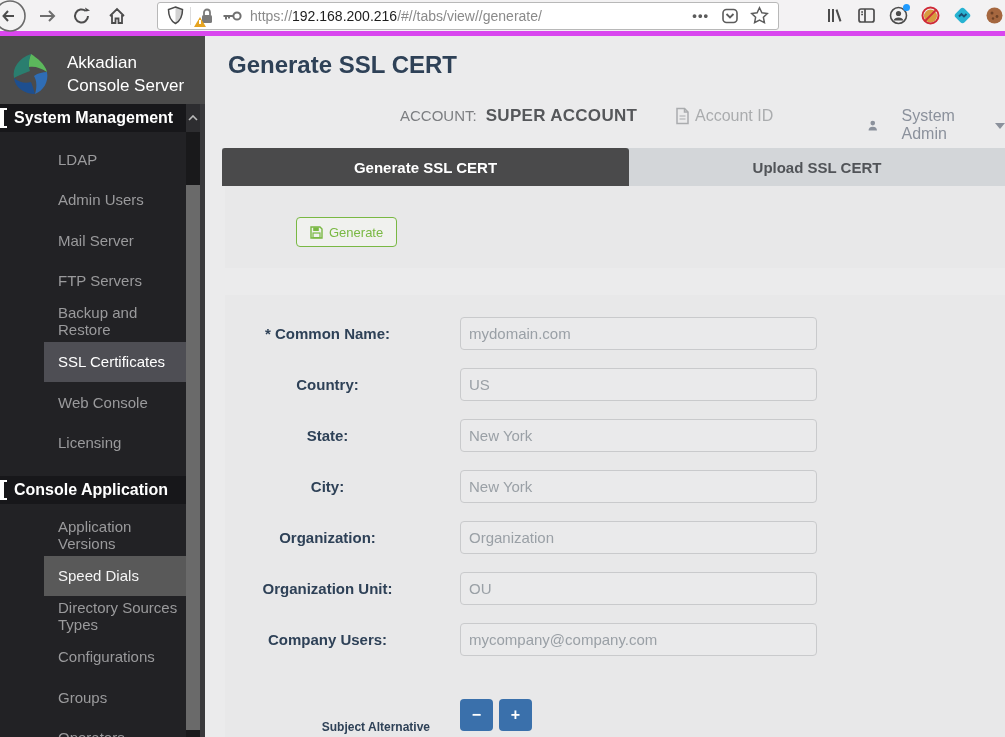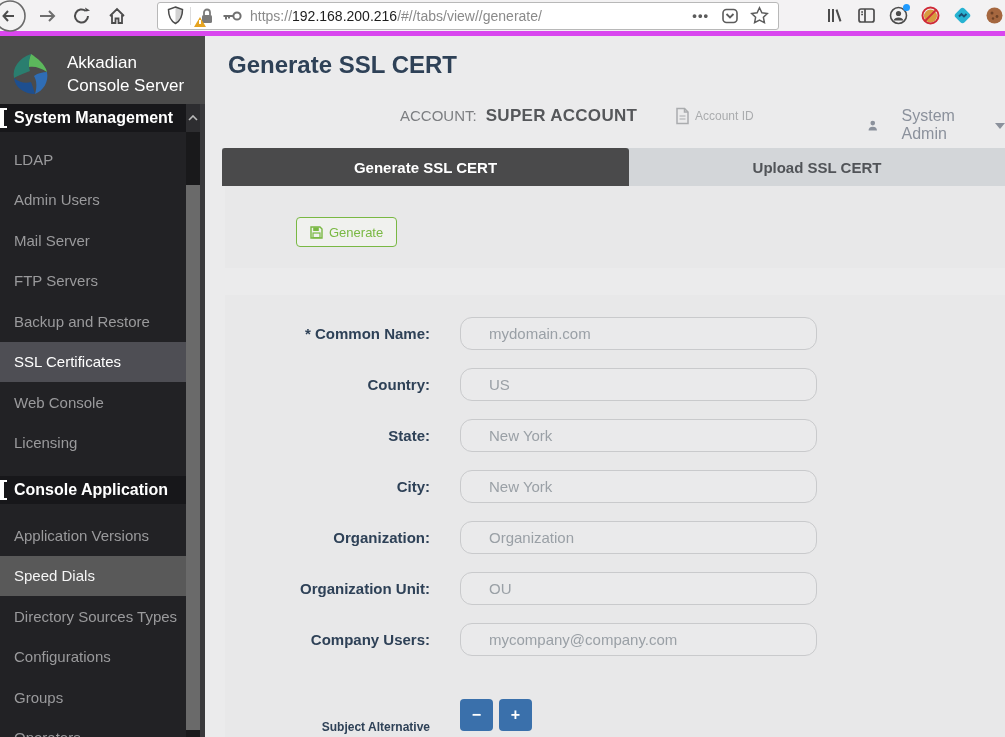--- a/index.html
+++ b/index.html
@@ -43,42 +43,42 @@
                padding-left:7px; gap:12px; }
   .brand { color:#fff; font-size:17px; line-height:23px; }
   .nav { position:absolute; top:68px; left:0; width:186px; }
   .nav-section { height:28px; background:#17171a; color:#fff; font-weight:bold;
                  font-size:16px; display:flex; align-items:center; padding-left:14px;
                  position:relative; cursor:pointer; }
   .nav-section.second { margin-top:13px; }
   .sec-mark { position:absolute; left:0; top:4px; width:4px; height:20px; background:#fff; }
   .sec-mark:before, .sec-mark:after { content:""; position:absolute; left:0; width:7px; height:2px; background:#fff; }
   .sec-mark:before { top:0; } .sec-mark:after { bottom:0; }
-  .nav-list { list-style:none; }
+  .nav-list { list-style:none;padding-left:44px; }
   .nav-list.first { padding-top:7px; }
   .nav-list.second { padding-top:11px; }
   .nav-item { height:40.5px; display:flex; align-items:center; padding-left:14px;
               color:#9a9a9c; font-size:15px; cursor:pointer; }
   .nav-item.active { background:#4e4e54; color:#fff; }
   .nav-item.hover  { background:#595959; color:#f5f5f5; }
 
   .sb-scroll { position:absolute; top:68px; right:5px; width:14px; bottom:0; background:#19191b; }
   .sb-up { height:28px; background:#2d2d30; display:flex; align-items:center; justify-content:center; cursor:pointer; }
   .sb-thumb { position:absolute; left:0; right:0; top:81px; height:545px; background:#6a6a6a; cursor:pointer; }
   .sb-edge { position:absolute; top:68px; right:0; width:5px; bottom:0; background:#39393c; }
 
   
   .content { flex:1; background:#ebebec; position:relative; overflow:hidden; }
   .page-title { position:absolute; top:15px; left:23px; font-size:24px; font-weight:bold;
                 color:#2e4157; }
   .acct-g1 { position:absolute; left:195px; top:70px; display:flex; align-items:baseline; }
   .acct-label { font-size:15px; color:#7c7e81; }
   .acct-name  { font-size:17px; font-weight:bold; color:#55575a; margin-left:9px; letter-spacing:.3px; }
   .acct-g2 { position:absolute; left:470px; top:71px; display:flex; align-items:center; gap:5px; cursor:pointer; }
-  .acct-id { font-size:12px; color:#aaacae; }
+  .acct-id { font-size:16px; color:#aaacae; }
   .acct-g3 { position:absolute; left:663px; top:71px; display:flex; align-items:center; gap:24px; cursor:pointer; }
   .user-name { font-size:16px; color:#8b919c; }
   .caret-down { width:0; height:0; border-left:5px solid transparent; border-right:5px solid transparent;
                 border-top:6px solid #8b919c; margin-top:2px; }
 
   .tabs-row { position:absolute; top:112px; left:17px; right:0; height:38px;
               background:#d3d6d9; display:flex; }
   .tab { display:flex; align-items:center; justify-content:center; font-size:15px;
          font-weight:bold; cursor:pointer; }
   .tab.active { width:407px; background:#4a4a4b; color:#fff; border-radius:3px 3px 0 0; }
@@ -86,24 +86,24 @@
 
   .action-panel { position:absolute; top:150px; left:20px; right:0; height:82px; background:#e8e8e9; }
   .gen-btn { position:absolute; left:71px; top:31px; height:30px; display:inline-flex;
              align-items:center; gap:6px; padding:7px 13px; background:#f0f1ee;
              border:1px solid #79b843; border-radius:4px; color:#79b843; font-size:13px;
              cursor:pointer; font-family:inherit; }
 
   .form-panel { position:absolute; top:259px; left:20px; right:0; bottom:0;
                 background:#e8e8e9; padding-top:22px; }
   .form-row { display:flex; align-items:center; margin-bottom:18px; height:33px; }
-  .form-label { width:205px; text-align:right; font-size:15px; font-weight:bold;
+  .form-label { width:205px; text-align:center; font-size:15px; font-weight:bold;
                 color:#2e4157; flex:none; }
   .form-input { margin-left:30px; width:357px; height:33px; border:1px solid #c9cacc;
-                border-radius:12px; background:#eaeaeb; padding:0 28px; font-size:15px;
+                border-radius:4px; background:#eaeaeb; padding:0 8px; font-size:15px;
                 color:#6d28d9; font-family:inherit; }
   .form-input::placeholder { color:#9aa0a6; opacity:1; }
   .san-row { display:flex; align-items:center; }
   .san-label { width:205px; text-align:right; font-size:12px; font-weight:bold;
                color:#2e4157; line-height:19px; flex:none;margin-top:44px; }
   .san-btns { margin-left:30px; display:flex; gap:6px; }
   .san-btn { width:33px; height:32px; background:#3a70ab; color:#fff; border:none;
              border-radius:4px; font-size:16px; font-weight:bold; cursor:pointer;
              font-family:inherit; }
 </style>

